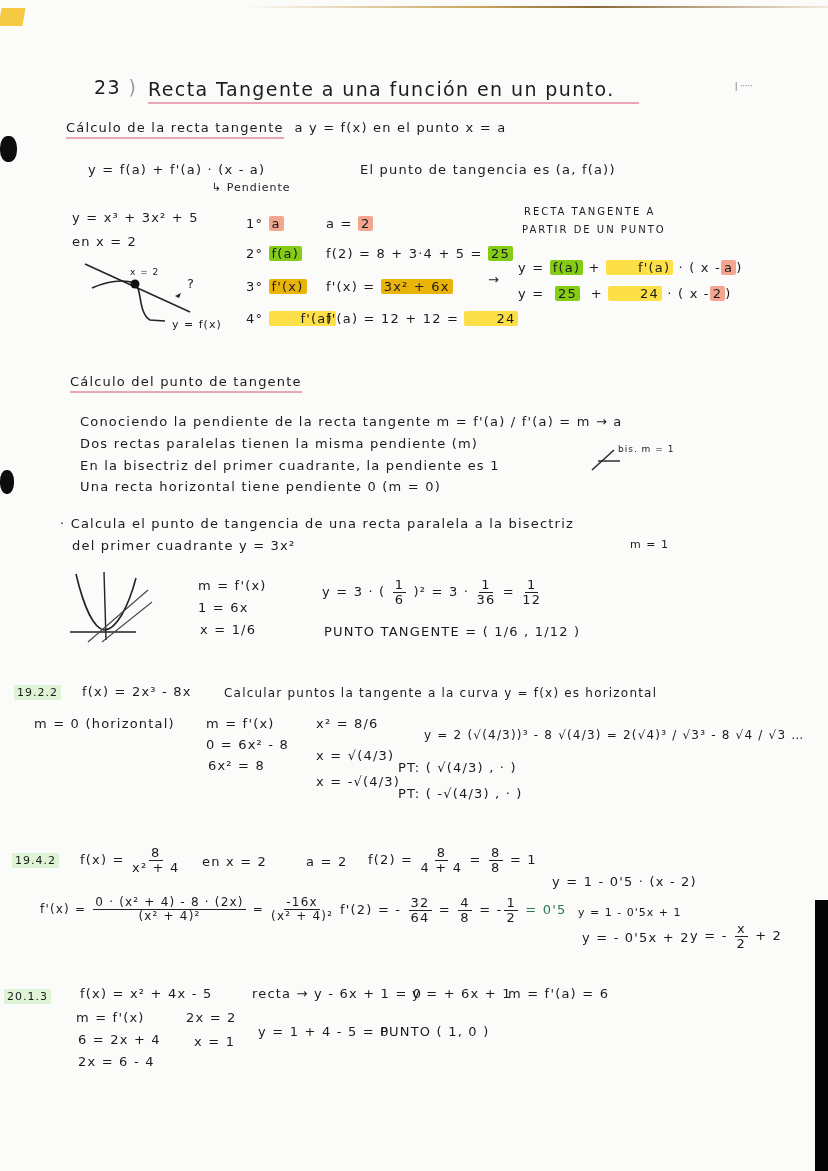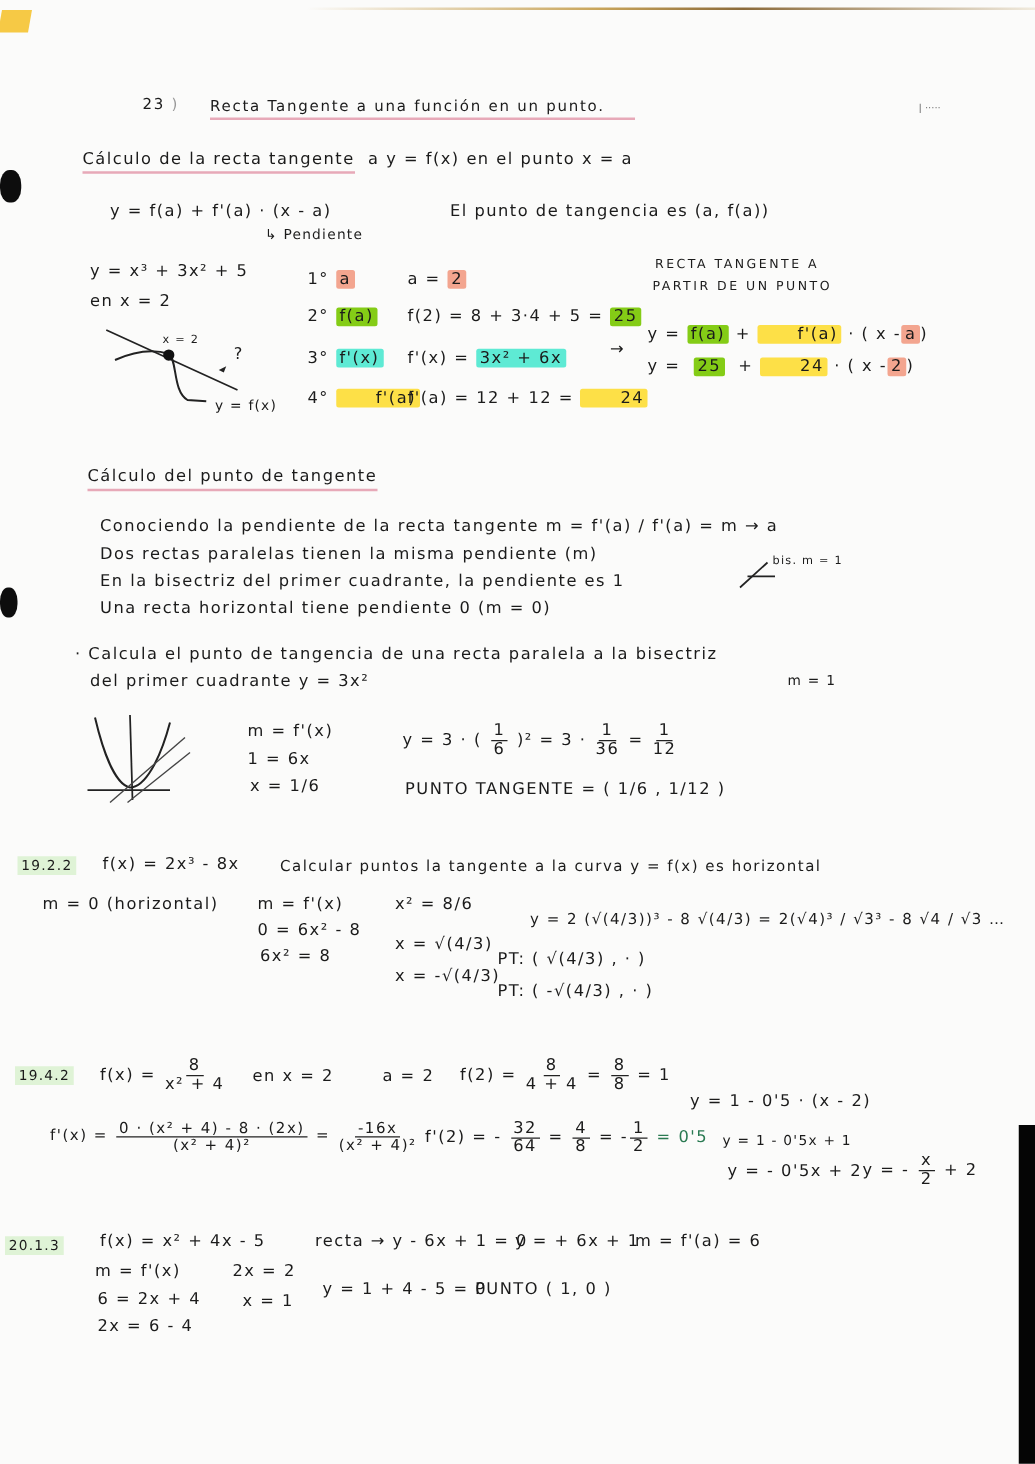--- a/index.html
+++ b/index.html
@@ -5,27 +5,27 @@
   html, body { margin: 0; padding: 0; }
   body {
     width: 828px; height: 1171px; position: relative; overflow: hidden;
     background: #fbfbfa;
     font-family: "DejaVu Sans", sans-serif;
     color: #1b1b1b;
   }
   .abs { position: absolute; white-space: nowrap; }
   .hw { font-size: 13px; letter-spacing: 1.2px; }
   .hw-sm { font-size: 11px; letter-spacing: 1px; }
-  .title { font-size: 12px; letter-spacing: 1.4px; margin-left: 20px; }
+  .title { font-size: 19px; letter-spacing: 1.4px; }
   .caps { font-size: 10px; letter-spacing: 2px; }
   .ul-pink { border-bottom: 2px solid #e7a9b8; padding-bottom: 2px; text-align: right; }
   .hl { padding: 0 3px; border-radius: 2px; }
   .hl-red { background: #f3a58f; }
   .hl-green { background: #84cc16; }
-  .hl-pink { background: #5eead4; }
+  .hl-pink { background: #eab308; }
   .hl-cyan { background: #fde047; padding-left: 32px; }
   .hl-lime { background: #dff3d6; padding: 1px 3px; }
   .frac { display: inline-flex; flex-direction: column; align-items: center; vertical-align: middle; line-height: 1.05; margin: 0 2px; }
   .frac > span:first-child { border-bottom: 1px solid #222; padding: 0 2px; }
   .binder-hole { position: absolute; background: #0d0d0d; border-radius: 45%; }
   .tape { position: absolute; left: 0; top: 8px; width: 24px; height: 18px; background: #f6c945; transform: skewX(-10deg); }
   .top-rule { position: absolute; left: 245px; top: 6px; width: 583px; height: 2px; background: linear-gradient(90deg, rgba(230,200,120,0), #c9a55a 40%, #8b6a3a 60%, rgba(200,170,110,0.2)); }
   .edge-strip { position: absolute; left: 815px; top: 900px; width: 13px; height: 271px; background: #050505; }
   .muted { color: #7d7d7d; }
 </style>

